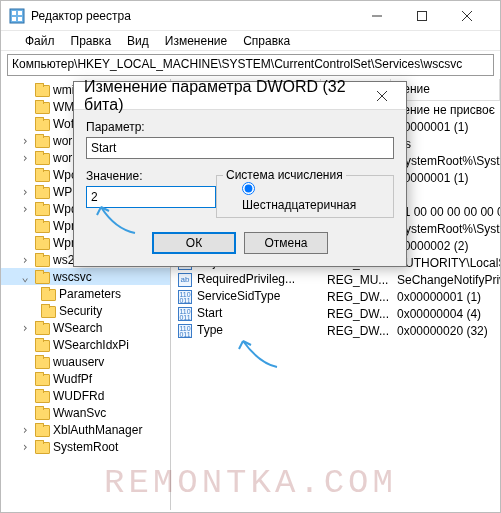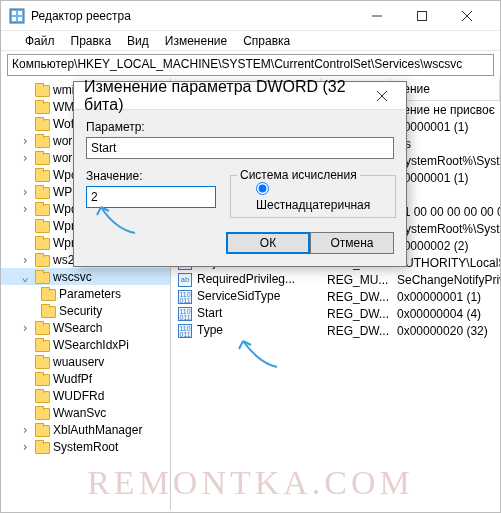--- a/index.html
+++ b/index.html
@@ -34,30 +34,30 @@
 .vico{width:16px;height:16px;margin-right:4px;display:inline-flex;align-items:center;justify-content:center;vertical-align:middle}
 .vstr{width:14px;height:14px;border:1px solid #3a7bc8;background:#eef6ff;font-size:8px;line-height:12px;text-align:center;color:#3a7bc8}
 .vbin{width:14px;height:14px;border:1px solid #3a7bc8;background:#eef6ff;font-size:7px;line-height:6px;text-align:center;color:#3a7bc8;padding-top:1px}
 .dialog{position:absolute;left:72px;top:80px;width:334px;background:#f0f0f0;border:1px solid #767676;box-shadow:3px 3px 12px rgba(0,0,0,.25)}
 .dlg-tb{height:28px;background:#fff;display:flex;align-items:center;padding:0 4px 0 10px;border-bottom:1px solid #ddd}
 .dlg-tb .t{flex:1;font-size:16px}
 .dlg-close{width:40px;height:100%;display:flex;align-items:center;justify-content:center}
 .dlg-body{padding:10px 12px 12px}
 .dlg-body label{display:block;font-size:12px;margin-bottom:3px}
 .tx{width:100%;height:22px;border:1px solid #767676;background:#fff;padding:2px 4px;font-size:12px;margin-bottom:10px}
-.row2{display:flex;gap:14px}
+.row2{display:flex;}
 .valbox{flex:0 0 130px}
 .grp{flex:1;border:1px solid #c5c5c5;padding:6px 25px 8px;position:relative;margin-top:6px}
 .grp .gt{position:absolute;top:-8px;left:6px;background:#f0f0f0;padding:0 3px;font-size:12px}
 .radio{display:flex;align-items:center;gap:5px;font-size:12px;height:18px}
 .radio input{margin:0}
-.btns{display:flex;justify-content:flex-end;margin-top:14px}
+.btns{display:flex;justify-content:center;gap:8px;margin-top:14px}
 .btn{min-width:84px;height:22px;border:1px solid #767676;background:#e1e1e1;font-size:12px;text-align:center;line-height:20px}
 .btn.def{border:1px solid #0078d7;box-shadow:inset 0 0 0 1px #0078d7}
-.wm{position:absolute;left:0;right:0;bottom:10px;text-align:center;font-size:34px;font-family:Liberation Serif, serif;letter-spacing:4px;color:rgba(140,35,35,.22);pointer-events:none}
+.wm{position:absolute;left:0;right:0;bottom:10px;text-align:center;font-size:34px;font-family:Liberation Mono, monospace;letter-spacing:4px;color:rgba(140,35,35,.22);pointer-events:none}
 .arrow{position:absolute;pointer-events:none}
 </style>
 </head>
 <body>
 
 <div class="titlebar">
   <span class="ico">
     <svg viewBox="0 0 16 16">
         <rect x="1" y="1" width="14" height="14" fill="#6fb4e8" stroke="#2b6fa8"></rect>
         <rect x="3" y="3" width="4" height="4" fill="#fff"></rect>

